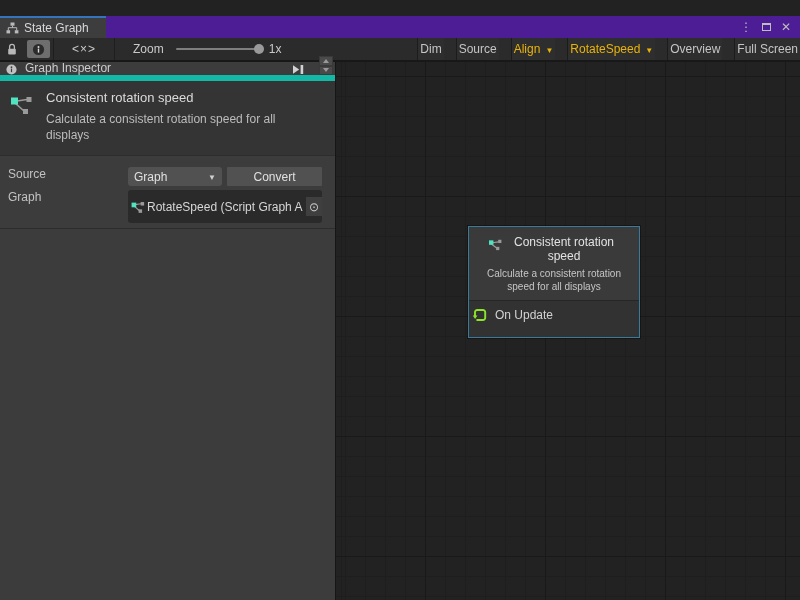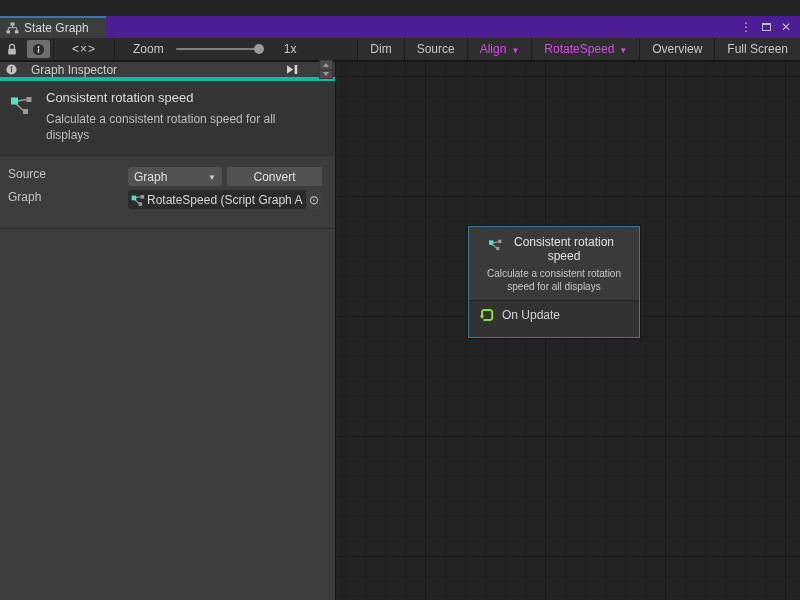--- a/index.html
+++ b/index.html
@@ -25,50 +25,50 @@
   
   .toolbar { height:22px; background:#2b2b2b; display:flex; align-items:stretch; flex:0 0 auto; font-size:12px; }
   .tbtn { display:flex; align-items:center; justify-content:center; padding:0 6px; color:#c5c5c5; }
   .tsep { width:1px; background:#1e1e1e; margin:0; }
   .tbtn.selected { background:#6e6e6e; border-radius:2px; margin:2px 3px; padding:0 5px; }
   .tool-left { display:flex; align-items:stretch; }
   .newgraph { display:flex; align-items:center; gap:6px; padding:0 10px 0 14px; color:#c9c9c9; }
   .zoomctl { display:flex; align-items:center; margin-left:18px; color:#c9c9c9; }
   .zoom-track { position:relative; width:84px; height:2px; background:#7f7f7f; margin-left:12px; border-radius:1px; }
   .zoom-handle { position:absolute; right:-4px; top:-4px; width:10px; height:10px; border-radius:50%; background:#9a9a9a; }
-  .zoom-val { margin-left:24px; }
+  .zoom-val { margin-left:9px; }
   .tool-right { margin-left:auto; display:flex; align-items:stretch; }
-  .tool-right .tbtn { border-left:1px solid #1c1c1c; background:#2e2e2e; padding:0 12px; white-space:nowrap; }
-  .tbtn.disabled { color:#d946ef; }
+  .tool-right .tbtn { border-left:1px solid #1c1c1c; background:#2e2e2e; padding:0 2px; white-space:nowrap;margin-left:12px; }
+  .tbtn.disabled { color:#eab308; }
   .chev { font-size:8px; margin-left:5px; margin-top:2px; }
 
   
   .main { flex:1; display:flex; border-top:2px solid #181818; min-height:0; }
 
   
   .inspector { width:336px; flex:0 0 auto; background:#3c3c3c; border-right:1px solid #161616; display:flex; flex-direction:column; }
-  .insp-header { height:19px; display:flex; align-items:center; gap:14px; padding:0 2px 0 6px; border-bottom:4px solid #14b8a6; color:#cccccc; flex:0 0 auto; }
+  .insp-header { height:19px; display:flex; align-items:flex-end; gap:8px; padding:0 2px 0 6px; border-bottom:6px solid #14b8a6; color:#cccccc; flex:0 0 auto; }
   .insp-header .grow { flex:1; }
   .spinner { display:flex; flex-direction:column; width:14px; height:19px; }
   .spin-btn { flex:1; background:#4a4a4a; border:1px solid #3a3a3a; display:flex; align-items:center; justify-content:center; }
   .tri-up { width:0; height:0; border-left:3px solid transparent; border-right:3px solid transparent; border-bottom:4px solid #999999; }
   .tri-down { width:0; height:0; border-left:3px solid transparent; border-right:3px solid transparent; border-top:4px solid #999999; }
 
   .summary { background:#343434; border-bottom:1px solid #2d2d2d; padding:9px 10px 12px 10px; display:flex; gap:12px; }
   .summary-text .s-title { font-size:13px; color:#dadada; margin-bottom:6px; }
   .summary-text .s-desc { font-size:12px; color:#bcbcbc; line-height:1.35; max-width:258px; }
 
   .rows { padding:11px 13px 0 8px; }
   .row { display:flex; align-items:flex-start; height:19px; margin-bottom:4px; }
   .row-label { width:120px; color:#c2c2c2; }
   .dropdown { width:94px; height:19px; background:#515151; border-radius:3px; display:flex; align-items:center; padding:0 6px; color:#e0e0e0; margin-right:5px; }
   .dropdown .chev { margin-left:auto; color:#cfcfcf; }
   .btn { height:19px; background:#515151; border-radius:1px; display:flex; align-items:center; justify-content:center; color:#e0e0e0; }
   .convert { flex:1; }
-  .objfield { flex:1; height:19px; background:#2a2a2a; border-radius:3px; display:flex; align-items:center; overflow:hidden; padding-left:3px; }
+  .objfield { flex:1; height:33px; background:#2a2a2a; border-radius:3px; display:flex; align-items:center; overflow:hidden; padding-left:3px; }
   .objfield .obj-text { color:#d6d6d6; white-space:nowrap; overflow:hidden; flex:1; margin-left:2px; }
   .obj-picker { width:16px; height:19px; background:#3f3f3f; display:flex; align-items:center; justify-content:center; color:#c8c8c8; font-size:12px; flex:0 0 auto; }
   .editgraph { margin:9px 13px 0 8px; height:20px; background:#4a4a4a; border:1px solid #2f2f2f; border-radius:3px; font-size:13px; color:#d6d6d6; }
   .insp-divider { border-top:1px solid #2d2d2d; margin-top:15px; }
 
   
   .canvas {
     flex:1; position:relative; overflow:hidden;
     background-color:#222222;
     background-image:
@@ -80,21 +80,21 @@
   }
   .node {
     position:absolute; left:132px; top:164px; width:172px; height:112px;
     background:#323232; border:1px solid var(--color-node-border,#3a7b9c);
     display:flex; flex-direction:column; box-shadow:0 0 0 1px rgba(0,0,0,0.35);
   }
   .node-header { background:#3a3a3a; border-bottom:1px solid #262626; padding:8px 6px 7px 6px; }
   .node-title { display:flex; justify-content:center; gap:5px; }
   .node-title .nt-text { font-size:12px; color:#e2e2e2; text-align:center; line-height:1.2; max-width:112px; }
   .node-desc { font-size:10px; color:#c6c6c6; text-align:center; line-height:1.3; max-width:150px; margin:3px auto 0 auto; }
-  .node-body { flex:1; padding:6px 10px; display:flex; align-items:flex-start; }
+  .node-body { flex:1; padding:6px 3px; display:flex; align-items:flex-start; }
   .event-row { display:flex; align-items:center; gap:7px; color:#d2d2d2; font-size:12px; }
 
   .icon { display:inline-flex; flex:0 0 auto; }
 </style>
 </head>
 <body>
 
 <div class="app">
 
   <div class="titlebar">

